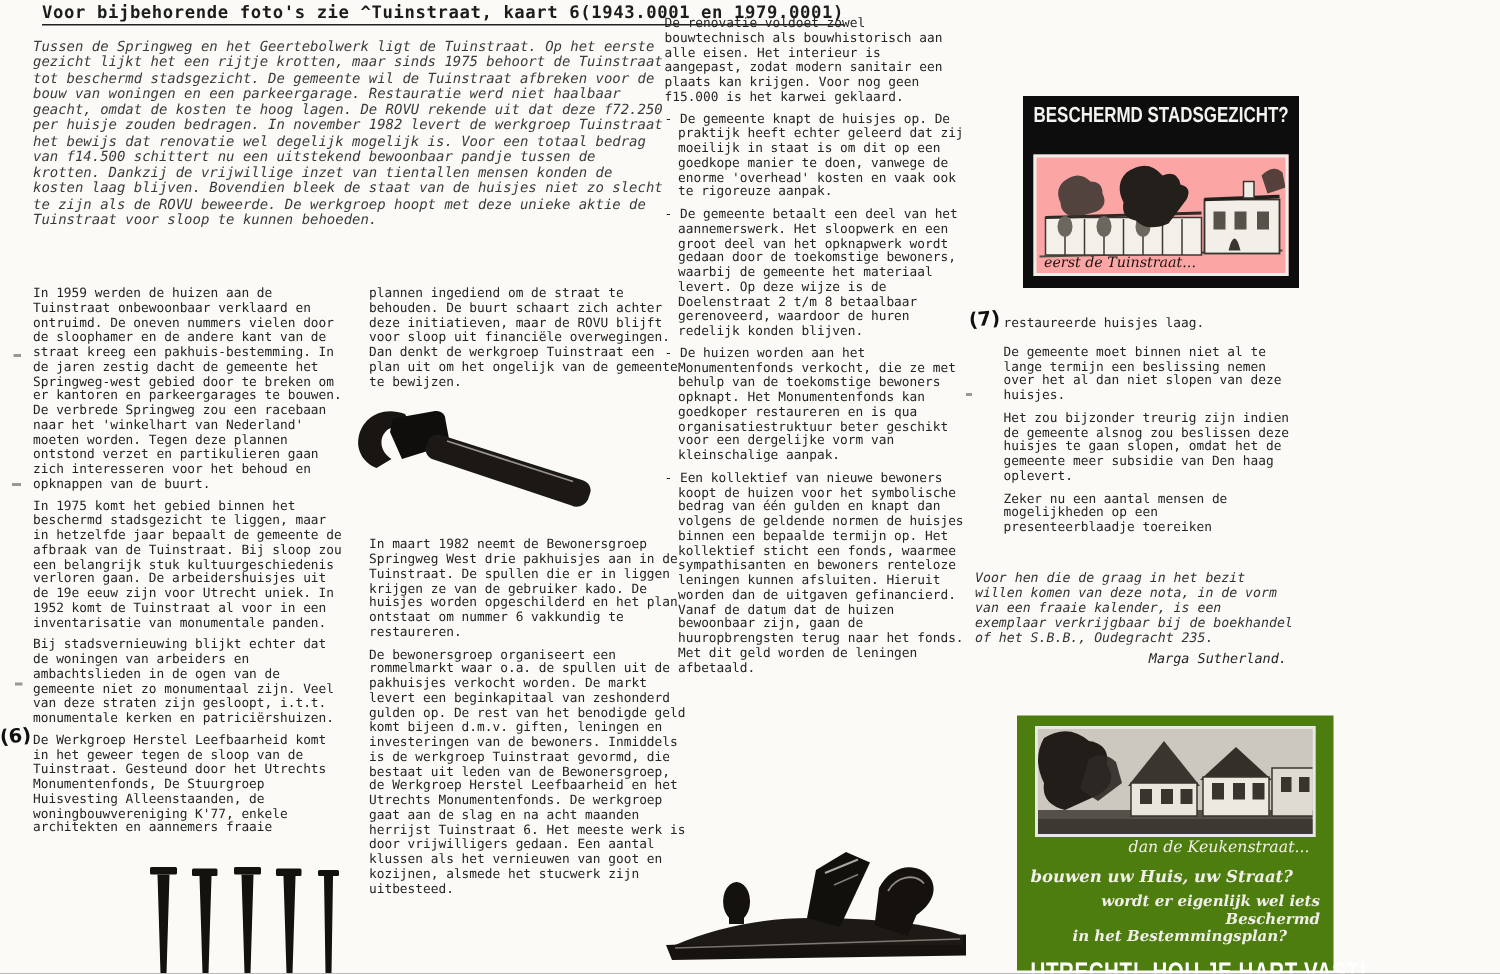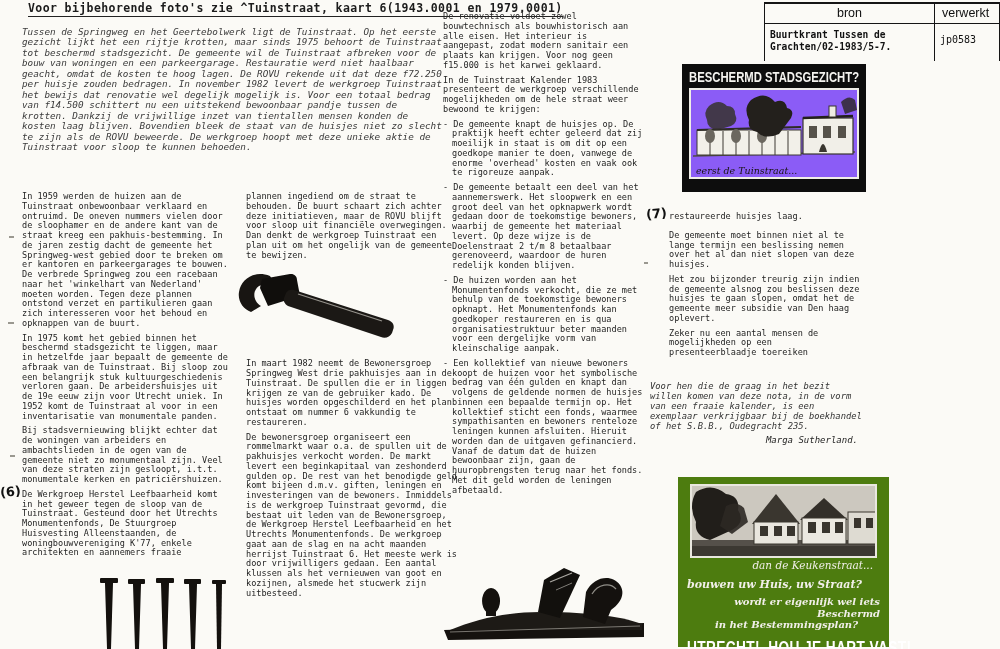--- a/index.html
+++ b/index.html
@@ -59,22 +59,22 @@
   .ad1 {
     position:absolute; left:682px; top:64px; width:184px; height:128px;
     background:#0d0d0d; box-sizing:border-box; padding:5px 7px 6px;
   }
   .ad-headline {
     color:#f4f3ef; font-family:"Liberation Sans", sans-serif; font-weight:bold;
     font-size:14.5px; letter-spacing:0; white-space:nowrap;
     transform:scaleX(0.78); transform-origin:left center;
   }
   .ad1 .photo {
-    position:relative; margin-top:3px; height:91px;
-    background:#8b5cf6; border:2px solid #efede7; box-sizing:border-box; overflow:hidden;
+    position:relative; margin-top:18px; height:81px;
+    background:#fca5a5; border:2px solid #efede7; box-sizing:border-box; overflow:hidden;
   }
   .photo-cap-dark {
     position:absolute; left:5px; bottom:1px;
     font-family:"DejaVu Serif", serif; font-style:italic; font-size:9.5px; color:#17130f;
   }
   .ad2 {
     position:absolute; left:678px; top:477px; width:211px; height:170px;
     background:#4d7c0f; box-sizing:border-box; padding:7px 9px 6px;
   }
   .ad2 .photo {
@@ -104,30 +104,20 @@
   
   .speck { position:absolute; background:#9a9890; }
 </style>
 </head>
 <body>
 
 <div class="page">
 
   <div class="doc-title">Voor bijbehorende foto's zie ^Tuinstraat, kaart 6(1943.0001 en 1979.0001)</div>
 
-  <div class="meta">
-    <div class="hrow">
-      <div class="hc1">bron</div>
-      <div class="hc2">verwerkt</div>
-    </div>
-    <div class="drow">
-      <div class="dc1"><span>Buurtkrant Tussen de Grachten/02-1983/5-7.</span></div>
-      <div class="dc2">jp0583</div>
-    </div>
-  </div>
 
   <div class="intro">Tussen de Springweg en het Geertebolwerk ligt de Tuinstraat. Op het eerste gezicht lijkt het een rijtje krotten, maar sinds 1975 behoort de Tuinstraat tot beschermd stadsgezicht. De gemeente wil de Tuinstraat afbreken voor de bouw van woningen en een parkeergarage. Restauratie werd niet haalbaar geacht, omdat de kosten te hoog lagen. De ROVU rekende uit dat deze f72.250 per huisje zouden bedragen. In november 1982 levert de werkgroep Tuinstraat het bewijs dat renovatie wel degelijk mogelijk is. Voor een totaal bedrag van f14.500 schittert nu een uitstekend bewoonbaar pandje tussen de krotten. Dankzij de vrijwillige inzet van tientallen mensen konden de kosten laag blijven. Bovendien bleek de staat van de huisjes niet zo slecht te zijn als de ROVU beweerde. De werkgroep hoopt met deze unieke aktie de Tuinstraat voor sloop te kunnen behoeden.</div>
 
   <div class="col col1">
     <p>In 1959 werden de huizen aan de Tuinstraat onbewoonbaar verklaard en ontruimd. De oneven nummers vielen door de sloophamer en de andere kant van de straat kreeg een pakhuis-bestemming. In de jaren zestig dacht de gemeente het Springweg-west gebied door te breken om er kantoren en parkeergarages te bouwen. De verbrede Springweg zou een racebaan naar het 'winkelhart van Nederland' moeten worden. Tegen deze plannen ontstond verzet en partikulieren gaan zich interesseren voor het behoud en opknappen van de buurt.</p>
     <p>In 1975 komt het gebied binnen het beschermd stadsgezicht te liggen, maar in hetzelfde jaar bepaalt de gemeente de afbraak van de Tuinstraat. Bij sloop zou een belangrijk stuk kultuurgeschiedenis verloren gaan. De arbeidershuisjes uit de 19e eeuw zijn voor Utrecht uniek. In 1952 komt de Tuinstraat al voor in een inventarisatie van monumentale panden.</p>
     <p>Bij stadsvernieuwing blijkt echter dat de woningen van arbeiders en ambachtslieden in de ogen van de gemeente niet zo monumentaal zijn. Veel van deze straten zijn gesloopt, i.t.t. monumentale kerken en patriciërshuizen.</p>
     <div class="marked">
       <span class="margin-marker">(6)</span>
       <p>De Werkgroep Herstel Leefbaarheid komt in het geweer tegen de sloop van de Tuinstraat. Gesteund door het Utrechts Monumentenfonds, De Stuurgroep Huisvesting Alleenstaanden, de woningbouwvereniging K'77, enkele architekten en aannemers fraaie</p>
@@ -136,24 +126,23 @@
 
   <div class="col col2">
     <p>plannen ingediend om de straat te behouden. De buurt schaart zich achter deze initiatieven, maar de ROVU blijft voor sloop uit financiële overwegingen. Dan denkt de werkgroep Tuinstraat een plan uit om het ongelijk van de gemeente te bewijzen.</p>
     <div class="hammer-space"></div>
     <p>In maart 1982 neemt de Bewonersgroep Springweg West drie pakhuisjes aan in de Tuinstraat. De spullen die er in liggen krijgen ze van de gebruiker kado. De huisjes worden opgeschilderd en het plan ontstaat om nummer 6 vakkundig te restaureren.</p>
     <p>De bewonersgroep organiseert een rommelmarkt waar o.a. de spullen uit de pakhuisjes verkocht worden. De markt levert een beginkapitaal van zeshonderd gulden op. De rest van het benodigde geld komt bijeen d.m.v. giften, leningen en investeringen van de bewoners. Inmiddels is de werkgroep Tuinstraat gevormd, die bestaat uit leden van de Bewonersgroep, de Werkgroep Herstel Leefbaarheid en het Utrechts Monumentenfonds. De werkgroep gaat aan de slag en na acht maanden herrijst Tuinstraat 6. Het meeste werk is door vrijwilligers gedaan. Een aantal klussen als het vernieuwen van goot en kozijnen, alsmede het stucwerk zijn uitbesteed.</p>
   </div>
 
   <div class="col col3">
     <p>De renovatie voldoet zowel bouwtechnisch als bouwhistorisch aan alle eisen. Het interieur is aangepast, zodat modern sanitair een plaats kan krijgen. Voor nog geen f15.000 is het karwei geklaard.</p>
-    <p>In de Tuinstraat Kalender 1983 presenteert de werkgroep verschillende mogelijkheden om de hele straat weer bewoond te krijgen:</p>
     <p class="bullet">- De gemeente knapt de huisjes op. De praktijk heeft echter geleerd dat zij moeilijk in staat is om dit op een goedkope manier te doen, vanwege de enorme 'overhead' kosten en vaak ook te rigoreuze aanpak.</p>
     <p class="bullet">- De gemeente betaalt een deel van het aannemerswerk. Het sloopwerk en een groot deel van het opknapwerk wordt gedaan door de toekomstige bewoners, waarbij de gemeente het materiaal levert. Op deze wijze is de Doelenstraat 2 t/m 8 betaalbaar gerenoveerd, waardoor de huren redelijk konden blijven.</p>
-    <p class="bullet">- De huizen worden aan het Monumentenfonds verkocht, die ze met behulp van de toekomstige bewoners opknapt. Het Monumentenfonds kan goedkoper restaureren en is qua organisatiestruktuur beter maanden voor een dergelijke vorm van kleinschalige aanpak.</p>
+    <p class="bullet">- De huizen worden aan het Monumentenfonds verkocht, die ze met behulp van de toekomstige bewoners opknapt. Het Monumentenfonds kan goedkoper restaureren en is qua organisatiestruktuur beter geschikt voor een dergelijke vorm van kleinschalige aanpak.</p>
     <p class="bullet">- Een kollektief van nieuwe bewoners koopt de huizen voor het symbolische bedrag van één gulden en knapt dan volgens de geldende normen de huisjes binnen een bepaalde termijn op. Het kollektief sticht een fonds, waarmee sympathisanten en bewoners renteloze leningen kunnen afsluiten. Hieruit worden dan de uitgaven gefinancierd. Vanaf de datum dat de huizen bewoonbaar zijn, gaan de huuropbrengsten terug naar het fonds. Met dit geld worden de leningen afbetaald.</p>
   </div>
 
   <div class="col col4">
     <div class="marked">
       <span class="margin-marker" style="left:-4px;">(7)</span>
       <p class="lead">restaureerde huisjes laag.</p>
     </div>
     <p class="body-ind">De gemeente moet binnen niet al te lange termijn een beslissing nemen over het al dan niet slopen van deze huisjes.</p>
     <p class="body-ind">Het zou bijzonder treurig zijn indien de gemeente alsnog zou beslissen deze huisjes te gaan slopen, omdat het de gemeente meer subsidie van Den haag oplevert.</p>

